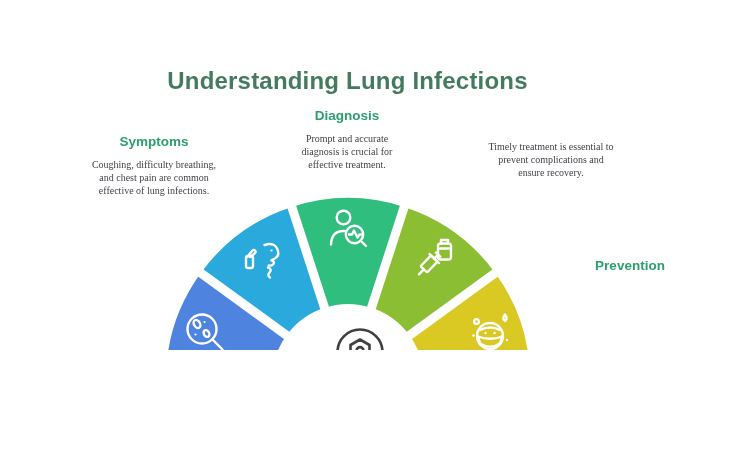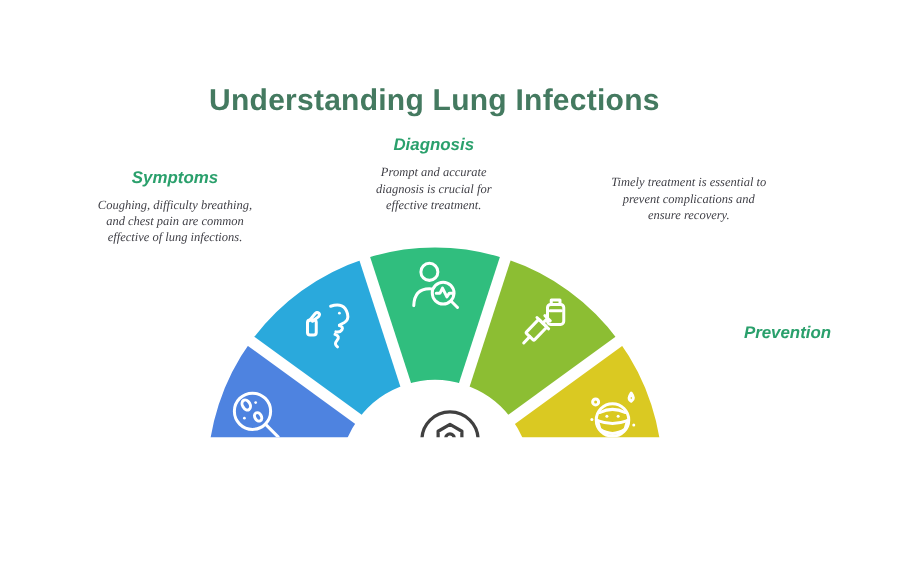--- a/index.html
+++ b/index.html
@@ -4,30 +4,30 @@
 <style>
   html,body{margin:0;padding:0;background:#ffffff;}
   .canvas{
     position:relative;width:732px;height:350px;background:#fff;overflow:hidden;
     font-family:"Liberation Sans",sans-serif;
   }
   .title{
     position:absolute;left:0;top:51px;width:695px;text-align:center;
     font-size:24px;font-weight:700;letter-spacing:.2px;color:var(--c-title,#447a60);
   }
-  .section{position:absolute;text-align:center;font-style:italic;}
+  .section{position:absolute;text-align:center;}
   .section .heading{
     font-size:13.5px;font-weight:700;color:var(--c-heading,#2aa06c);
     margin:0 0 9px 0;font-family:"Liberation Sans",sans-serif;
   }
   .section .body{
     font-size:10px;line-height:1.3;color:var(--c-body,#3f3f46);
     font-family:"Liberation Serif",serif;white-space:pre-line;margin:0;
   }
-  .sec-symptoms {left:50px; top:134px;width:180px;}
+  .sec-symptoms {left:64px; top:134px;width:180px;}
   .sec-diagnosis{left:272px;top:108px;width:150px;}
   .sec-treatment{left:458px;top:140px;width:186px;}
   .sec-causes   {left:13px; top:252px;width:140px;}
   .sec-prevention{left:550px;top:258px;width:160px;}
   svg.diagram{position:absolute;left:0;top:0;}
   .seg{stroke:none;}
   .gapline{stroke:#ffffff;stroke-width:9;stroke-linecap:butt;fill:none;}
   .seg-icon{stroke:var(--c-icon_stroke,#fff);stroke-width:2.4;fill:none;
     stroke-linecap:round;stroke-linejoin:round;}
   .seg-icon .dot{fill:var(--c-icon_stroke,#fff);stroke:none;}

